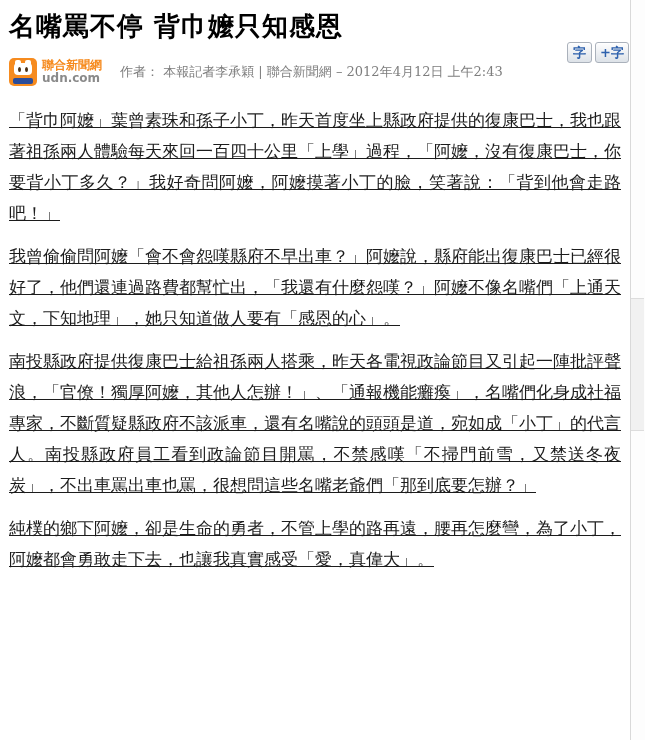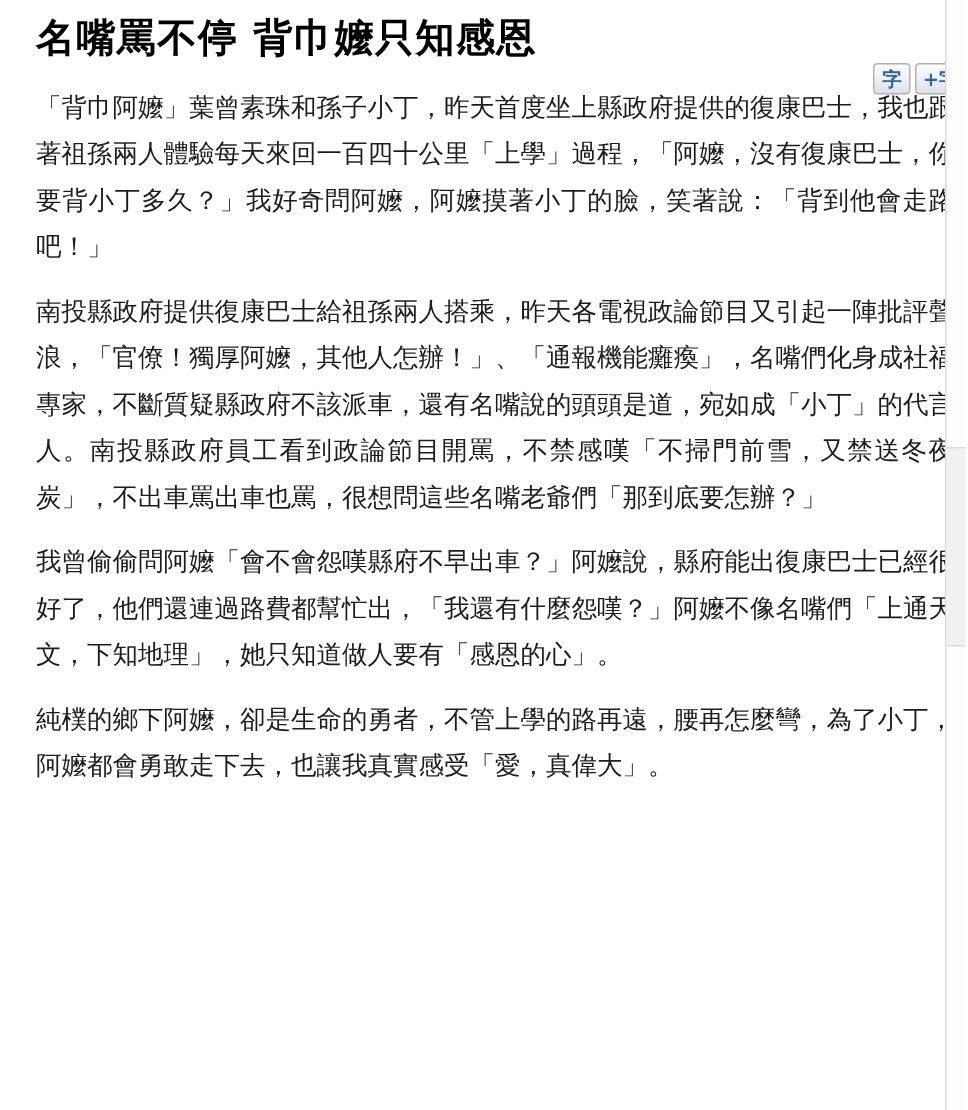--- a/index.html
+++ b/index.html
@@ -5,21 +5,21 @@
   * { box-sizing: border-box; margin: 0; padding: 0; }
   html, body { width: 645px; height: 740px; }
   body {
     background: #ffffff;
     font-family: "DejaVu Serif", "Liberation Serif", serif;
     position: relative;
     overflow: hidden;
   }
   .page {
     position: absolute;
-    left: 16px; top: 0;
+    left: 1px; top: 0;
     width: 630px; height: 740px;
     padding: 8px 10px 0 8px;
   }
   
   .headline {
     font-size: 26px;
     font-weight: bold;
     color: #000000;
     line-height: 1.25;
     margin: 2px 0 14px 0;
@@ -95,20 +95,21 @@
     cursor: pointer;
     box-shadow: 0 1px 0 #ffffff inset;
   }
   
   .article p {
     font-size: 17px;
     line-height: 31px;
     color: #1c1c1c;
     text-align: justify;
     margin: 0 0 12px 0;
+    text-decoration: underline;
   }
   
   .scroll-gutter {
     position: absolute;
     right: 0; top: 0;
     width: 15px; height: 740px;
     background: #fdfdfd;
     border-left: 1px solid #d9d9d9;
   }
   .scroll-thumb {
@@ -120,30 +121,44 @@
     border-bottom: 1px solid #dddddd;
   }
 </style>
 </head>
 <body>
 
 <div class="page">
 
   <h1 class="headline">名嘴罵不停 背巾嬤只知感恩</h1>
 
+  <div class="provider-row">
+    <div class="logo-box">
+      <div class="logo-face">
+        <div class="logo-eye l"></div>
+        <div class="logo-eye r"></div>
+      </div>
+      <div class="logo-band"></div>
+    </div>
+    <div class="brand">
+      <span class="brand-top">聯合新聞網</span>
+      <span class="brand-bottom">udn.com</span>
+    </div>
+    <span class="byline">作者： 本報記者李承穎 | 聯合新聞網 – 2012年4月12日 上午2:43</span>
+  </div>
 
   <div class="font-controls">
     <span class="font-btn">字</span>
     <span class="font-btn">+字</span>
   </div>
 
   <div class="article">
     <p>「背巾阿嬤」葉曾素珠和孫子小丁，昨天首度坐上縣政府提供的復康巴士，我也跟著祖孫兩人體驗每天來回一百四十公里「上學」過程，「阿嬤，沒有復康巴士，你要背小丁多久？」我好奇問阿嬤，阿嬤摸著小丁的臉，笑著說：「背到他會走路吧！」</p>
+    <p>我曾偷偷問阿嬤「會不會怨嘆縣府不早出車？」阿嬤說，縣府能出復康巴士已經很好了，他們還連過路費都幫忙出，「我還有什麼怨嘆？」阿嬤不像名嘴們「上通天文，下知地理」，她只知道做人要有「感恩的心」。</p>
     <p>南投縣政府提供復康巴士給祖孫兩人搭乘，昨天各電視政論節目又引起一陣批評聲浪，「官僚！獨厚阿嬤，其他人怎辦！」、「通報機能癱瘓」，名嘴們化身成社福專家，不斷質疑縣政府不該派車，還有名嘴說的頭頭是道，宛如成「小丁」的代言人。南投縣政府員工看到政論節目開罵，不禁感嘆「不掃門前雪，又禁送冬夜炭」，不出車罵出車也罵，很想問這些名嘴老爺們「那到底要怎辦？」</p>
-    <p>我曾偷偷問阿嬤「會不會怨嘆縣府不早出車？」阿嬤說，縣府能出復康巴士已經很好了，他們還連過路費都幫忙出，「我還有什麼怨嘆？」阿嬤不像名嘴們「上通天文，下知地理」，她只知道做人要有「感恩的心」。</p>
     <p>純樸的鄉下阿嬤，卻是生命的勇者，不管上學的路再遠，腰再怎麼彎，為了小丁，阿嬤都會勇敢走下去，也讓我真實感受「愛，真偉大」。</p>
   </div>
 
 </div>
 
 <div class="scroll-gutter">
   <div class="scroll-thumb"></div>
 </div>
 
 </body></html>

